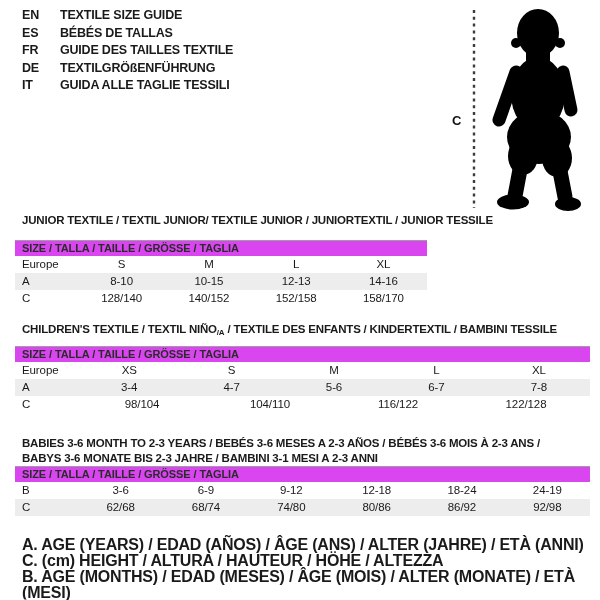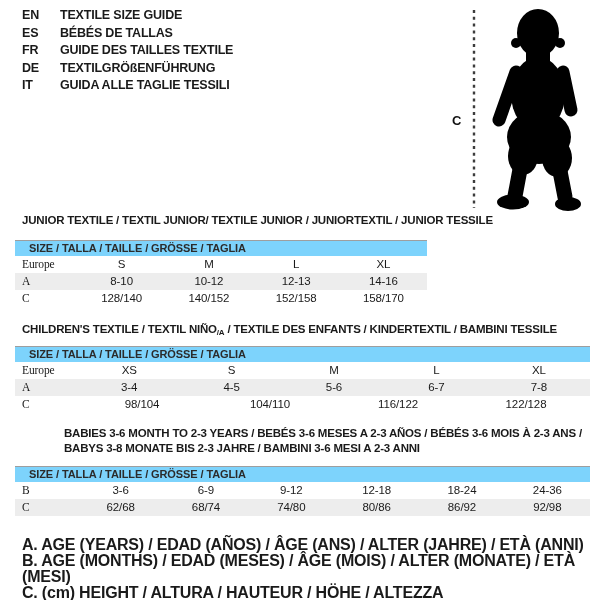--- a/index.html
+++ b/index.html
@@ -11,24 +11,24 @@
   .lang-list{position:absolute;left:22px;top:7px;font-weight:bold;font-size:12.5px;line-height:17.5px;letter-spacing:-0.2px;}
   .lang-row{display:flex;}
   .lang-code{width:38px;}
   
   .figure{position:absolute;left:446px;top:4px;}
   
   .tbl-title{position:absolute;left:22px;font-weight:bold;font-size:11.5px;letter-spacing:-0.2px;line-height:15px;white-space:nowrap;}
   .tbl-title sub{font-size:8px;vertical-align:-2px;}
   
   .tbl{position:absolute;left:15px;font-size:11.5px;letter-spacing:-0.1px;}
-  .band{background:#7dd3fc;border-top:1px solid #9e9e9e;height:15px;line-height:15px;padding-left:14px;font-weight:bold;font-size:11px;color:#2b2b2b;}
+  .band{background:#d946ef;border-top:1px solid #9e9e9e;height:15px;line-height:15px;padding-left:7px;font-weight:bold;font-size:11px;color:#2b2b2b;}
   .trow{display:flex;height:17px;line-height:17px;}
   .trow.alt{background:#ededed;}
-  .tcell-label{width:56px;padding-left:7px;font-family:Liberation Serif, serif;}
+  .tcell-label{width:56px;padding-left:7px;}
   .tcell{flex:1;text-align:center;}
   
   .footnotes{position:absolute;left:22px;top:537px;font-weight:bold;font-size:16px;line-height:16px;letter-spacing:-0.2px;}
 </style>
 </head>
 <body>
 
 <div class="canvas">
 
   <div class="lang-list">
@@ -81,21 +81,21 @@
     <div class="trow">
       <span class="tcell-label">Europe</span>
       <span class="tcell">S</span>
       <span class="tcell">M</span>
       <span class="tcell">L</span>
       <span class="tcell">XL</span>
     </div>
     <div class="trow alt">
       <span class="tcell-label">A</span>
       <span class="tcell">8-10</span>
-      <span class="tcell">10-12</span>
+      <span class="tcell">10-15</span>
       <span class="tcell">12-13</span>
       <span class="tcell">14-16</span>
     </div>
     <div class="trow">
       <span class="tcell-label">C</span>
       <span class="tcell">128/140</span>
       <span class="tcell">140/152</span>
       <span class="tcell">152/158</span>
       <span class="tcell">158/170</span>
     </div>
@@ -108,59 +108,59 @@
       <span class="tcell-label">Europe</span>
       <span class="tcell">XS</span>
       <span class="tcell">S</span>
       <span class="tcell">M</span>
       <span class="tcell">L</span>
       <span class="tcell">XL</span>
     </div>
     <div class="trow alt">
       <span class="tcell-label">A</span>
       <span class="tcell">3-4</span>
-      <span class="tcell">4-5</span>
+      <span class="tcell">4-7</span>
       <span class="tcell">5-6</span>
       <span class="tcell">6-7</span>
       <span class="tcell">7-8</span>
     </div>
     <div class="trow">
       <span class="tcell-label">C</span>
       <span class="tcell">98/104</span>
       <span class="tcell">104/110</span>
       <span class="tcell">116/122</span>
       <span class="tcell">122/128</span>
     </div>
   </div>
 
-  <div class="tbl-title" style="top:426px;margin-left:42px;">
+  <div class="tbl-title" style="top:436px;">
     <span style="display:block;">BABIES 3-6 MONTH TO 2-3 YEARS / BEBÉS 3-6 MESES A 2-3 AÑOS / BÉBÉS 3-6 MOIS À 2-3 ANS /</span>
-    <span style="display:block;">BABYS 3-8 MONATE BIS 2-3 JAHRE / BAMBINI 3-6 MESI A 2-3 ANNI</span>
+    <span style="display:block;">BABYS 3-6 MONATE BIS 2-3 JAHRE / BAMBINI 3-1 MESI A 2-3 ANNI</span>
   </div>
   <div class="tbl" style="top:466px;width:575px;">
     <div class="band">SIZE / TALLA / TAILLE / GRÖSSE / TAGLIA</div>
     <div class="trow">
       <span class="tcell-label">B</span>
       <span class="tcell">3-6</span>
       <span class="tcell">6-9</span>
       <span class="tcell">9-12</span>
       <span class="tcell">12-18</span>
       <span class="tcell">18-24</span>
-      <span class="tcell">24-36</span>
+      <span class="tcell">24-19</span>
     </div>
     <div class="trow alt">
       <span class="tcell-label">C</span>
       <span class="tcell">62/68</span>
       <span class="tcell">68/74</span>
       <span class="tcell">74/80</span>
       <span class="tcell">80/86</span>
       <span class="tcell">86/92</span>
       <span class="tcell">92/98</span>
     </div>
   </div>
 
   <div class="footnotes">
     <div>A. AGE (YEARS) / EDAD (AÑOS) / ÂGE (ANS) / ALTER (JAHRE) / ETÀ (ANNI)</div>
+    <div>C. (cm) HEIGHT / ALTURA / HAUTEUR / HÖHE / ALTEZZA</div>
     <div>B. AGE (MONTHS) / EDAD (MESES) / ÂGE (MOIS) / ALTER (MONATE) / ETÀ (MESI)</div>
-    <div>C. (cm) HEIGHT / ALTURA / HAUTEUR / HÖHE / ALTEZZA</div>
   </div>
 
 </div>
 
 </body></html>

